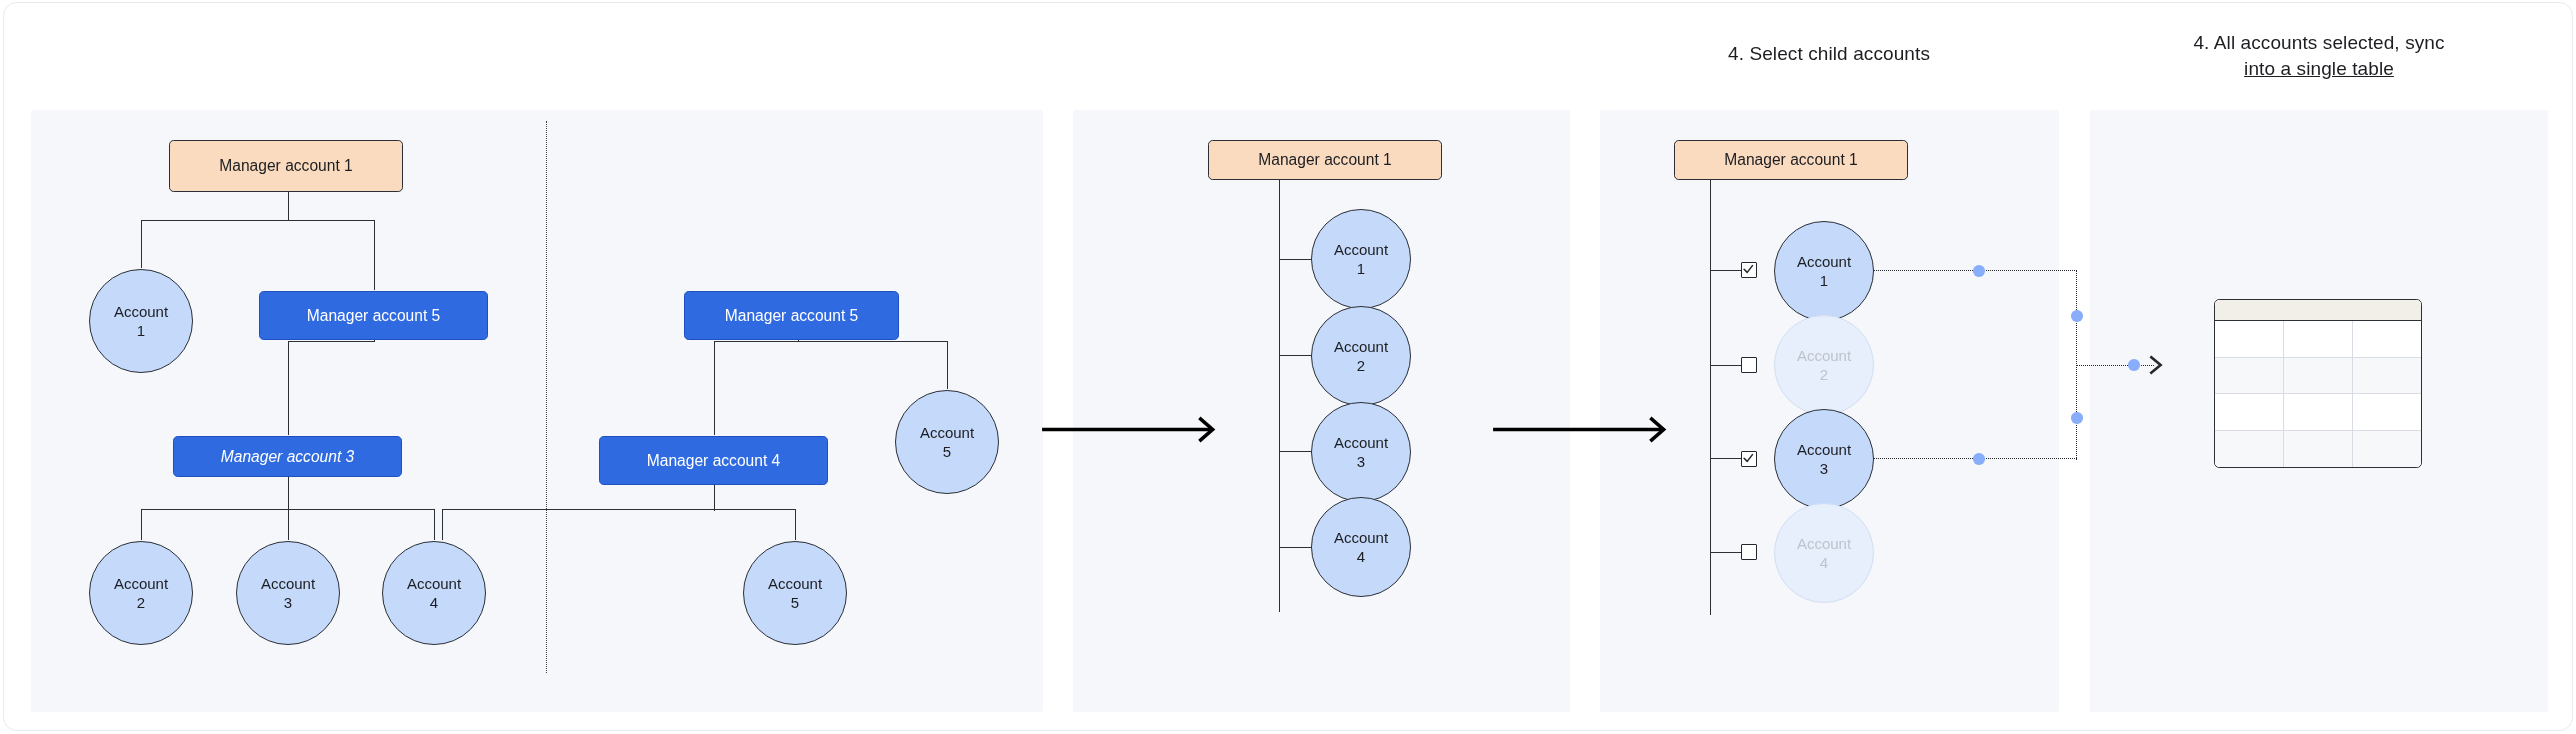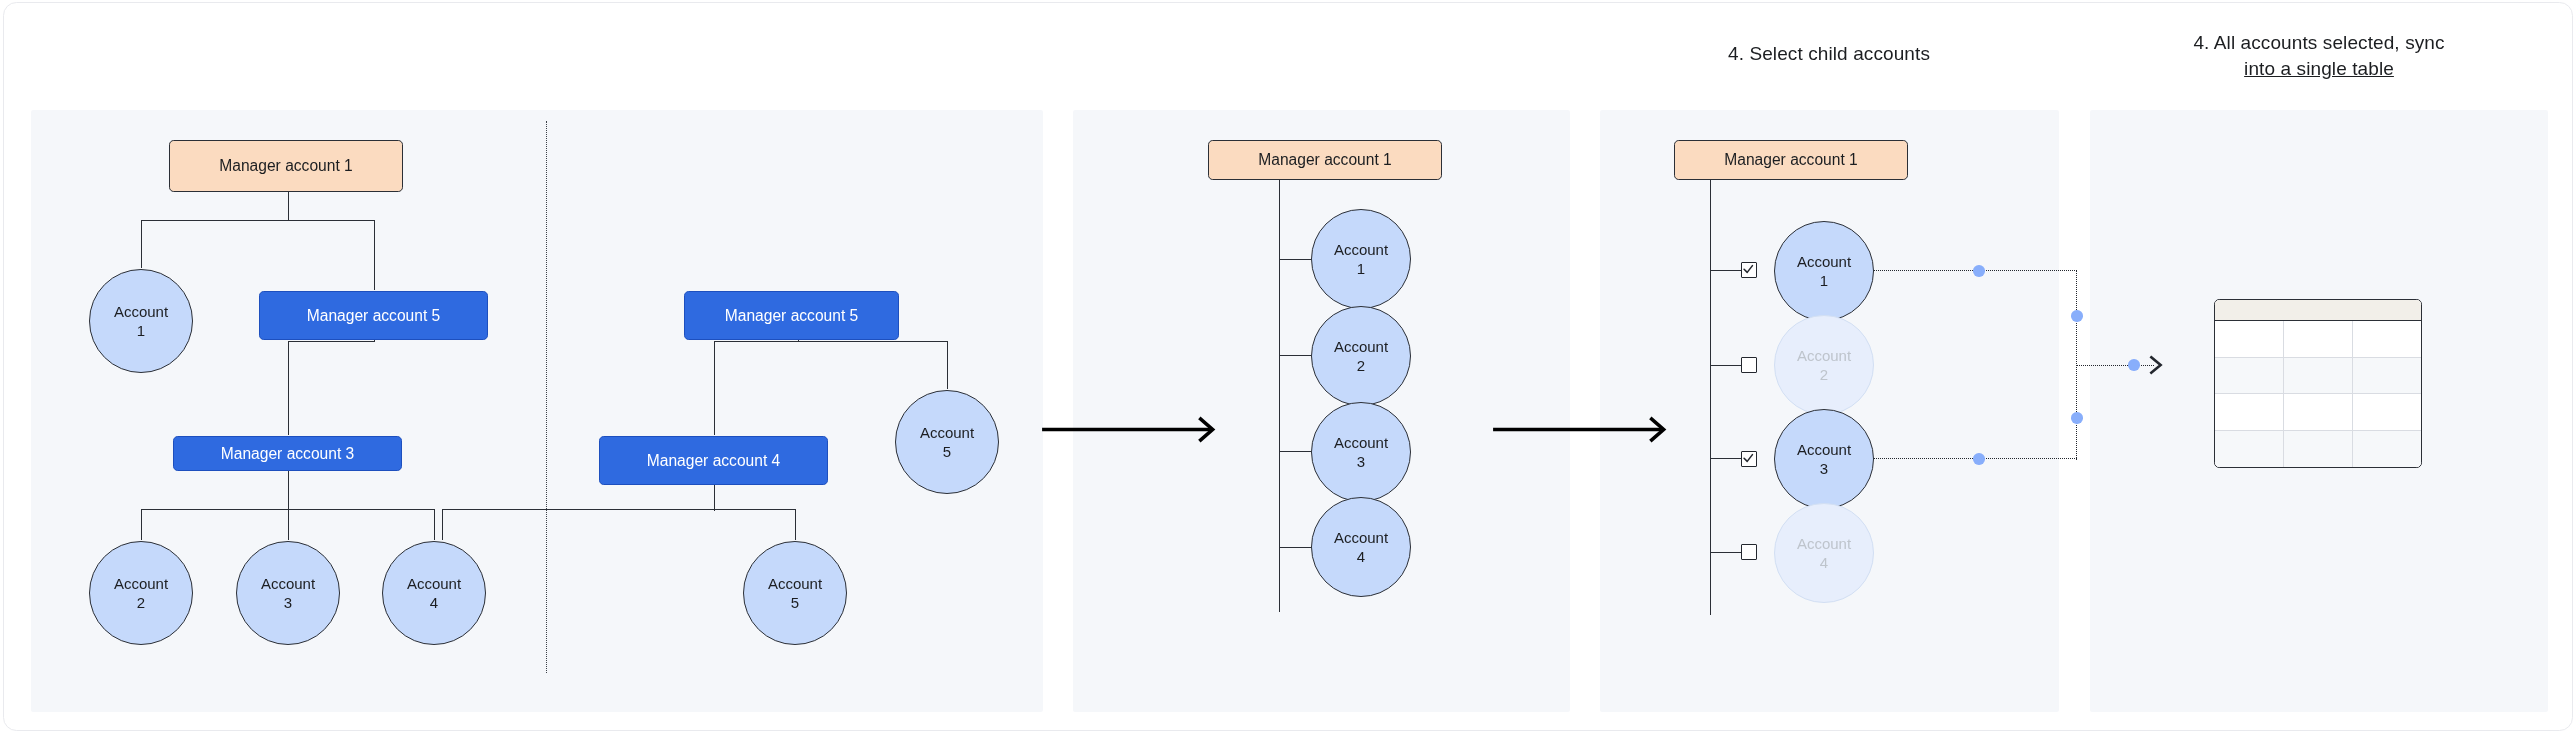--- a/index.html
+++ b/index.html
@@ -126,21 +126,21 @@
  </div>
 
  <div class="mbox blue" style="left:259px;top:291px;width:229px;height:49px;">
    <span>Manager account 5</span>
  </div>
 
  <div class="mbox blue" style="left:684px;top:291px;width:215px;height:49px;">
    <span>Manager account 5</span>
  </div>
 
- <div class="mbox blue" style="left:173px;top:436px;width:229px;height:35px;">
+ <div class="mbox blue" style="left:173px;top:436px;width:229px;height:41px;font-style:italic;">
    <span>Manager account 3</span>
  </div>
 
  <div class="mbox blue" style="left:599px;top:436px;width:229px;height:49px;">
    <span>Manager account 4</span>
  </div>
 
  <div class="circ" style="left:895px;top:390px;width:104px;height:104px;">
    <span>Account</span>
    <span>5</span>

